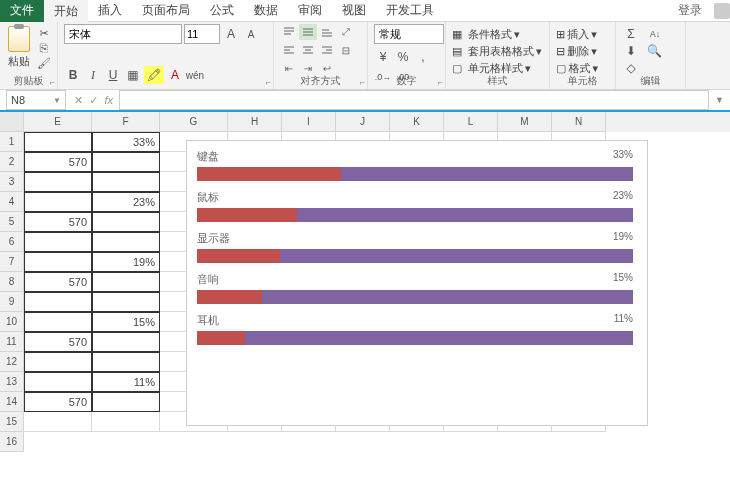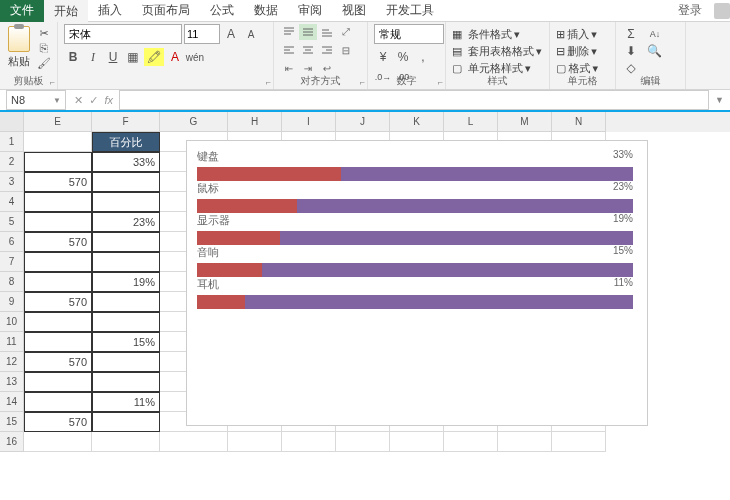--- a/index.html
+++ b/index.html
@@ -12,21 +12,21 @@
 .avatar{width:16px;height:16px;background:#ccc;border-radius:2px;margin-left:4px}
 .ribbon{height:68px;background:#f3f3f3;display:flex;border-bottom:1px solid #d4d4d4}
 .group{border-right:1px solid #e0e0e0;padding:2px 6px;display:flex;flex-direction:column;position:relative;height:100%}
 .group-label{position:absolute;bottom:1px;left:0;right:0;text-align:center;font-size:10px;color:#666}
 .group-body{flex:1;display:flex;align-items:flex-start;gap:4px}
 .paste-btn{display:flex;flex-direction:column;align-items:center;gap:2px;padding:2px}
 .paste-icon{width:22px;height:26px;background:linear-gradient(#fff,#f9e7b8);border:1px solid #d4a94a;border-radius:2px;position:relative}
 .paste-icon::before{content:"";position:absolute;top:-3px;left:5px;width:10px;height:5px;background:#999;border-radius:2px}
 .small-col{display:flex;flex-direction:column;gap:1px;padding-top:2px}
 .sicon{width:16px;height:14px;display:flex;align-items:center;justify-content:center;font-size:11px;color:#555}
-.font-row{display:flex;align-items:center;gap:2px;margin-bottom:2px}
+.font-row{display:flex;align-items:center;gap:2px;margin-bottom:20px}
 .font-sel{width:118px;height:20px;border:1px solid #ababab;background:#fff;font-size:11px;padding:0 4px}
 .size-sel{width:36px;height:20px;border:1px solid #ababab;background:#fff;font-size:11px;padding:0 2px}
 .fbtn{width:18px;height:18px;display:inline-flex;align-items:center;justify-content:center;font-size:12px;color:#555}
 .fbtn.b{font-weight:bold}
 .fbtn.i{font-style:italic;font-family:serif}
 .fbtn.u{text-decoration:underline}
 .align-grid{display:grid;grid-template-columns:repeat(4,18px);gap:1px;margin-bottom:2px}
 .abtn{width:18px;height:16px;display:flex;align-items:center;justify-content:center;font-size:10px;color:#666}
 .abtn svg{width:12px;height:10px}
 .num-sel{width:70px;height:20px;border:1px solid #ababab;background:#fff;font-size:11px;padding:0 4px;margin-bottom:2px}
@@ -46,21 +46,21 @@
 .grid{flex:1;position:relative}
 .colhdrs{display:flex;height:20px;background:#f0f0f0}
 .colhdr{height:20px;border-right:1px solid #d4d4d4;border-bottom:1px solid #d4d4d4;display:flex;align-items:center;justify-content:center;font-size:10px;color:#555}
 .cells{position:relative}
 .cellrow{display:flex;height:20px}
 .cell{border-right:1px solid #d9d9d9;border-bottom:1px solid #d9d9d9;height:20px;display:flex;align-items:center;padding:0 4px;font-size:11px}
 .cell.hdr{background:#3a5a7a;color:#fff;font-weight:500;justify-content:center;border:1px solid #333}
 .cell.bord{border:1px solid #333}
 .chart{position:absolute;left:162px;top:28px;width:462px;height:286px;background:#fff;border:1px solid #ccc;padding:8px 14px 8px 10px}
 .chart-title{text-align:center;font-size:15px;color:#666;margin-bottom:10px}
-.bar-row{}
+.bar-row{margin-bottom:9px}
 .bar-label{font-size:11px;color:#666;margin-bottom:3px;display:flex;justify-content:space-between}
 .bar-pct{font-size:10px;color:#666}
 .bar-track{height:14px;display:flex;width:100%}
 .bar-a{background:#c0504d;height:100%}
 .bar-b{background:#8064a2;height:100%}
 .alignline{stroke:#666;stroke-width:1}
 </style>
 </head>
 <body>
 
@@ -274,32 +274,20 @@
         <div class="colhdr" style="width: 54px;">H</div>
         <div class="colhdr" style="width: 54px;">I</div>
         <div class="colhdr" style="width: 54px;">J</div>
         <div class="colhdr" style="width: 54px;">K</div>
         <div class="colhdr" style="width: 54px;">L</div>
         <div class="colhdr" style="width: 54px;">M</div>
         <div class="colhdr" style="width: 54px;">N</div>
       </div>
     <div class="cells" id="cells-container">
         <div class="cellrow">
-          <div class="cell" style="width: 68px;"></div>
-          <div class="cell hdr" style="width: 68px;">百分比</div>
-          <div class="cell" style="width: 68px;"></div>
-          <div class="cell" style="width: 54px;"></div>
-          <div class="cell" style="width: 54px;"></div>
-          <div class="cell" style="width: 54px;"></div>
-          <div class="cell" style="width: 54px;"></div>
-          <div class="cell" style="width: 54px;"></div>
-          <div class="cell" style="width: 54px;"></div>
-          <div class="cell" style="width: 54px;"></div>
-        </div>
-        <div class="cellrow">
           <div class="cell bord" style="width: 68px; justify-content: flex-end;"></div>
           <div class="cell bord" style="width: 68px; justify-content: flex-end;">33%</div>
           <div class="cell" style="width: 68px;"></div>
           <div class="cell" style="width: 54px;"></div>
           <div class="cell" style="width: 54px;"></div>
           <div class="cell" style="width: 54px;"></div>
           <div class="cell" style="width: 54px;"></div>
           <div class="cell" style="width: 54px;"></div>
           <div class="cell" style="width: 54px;"></div>
           <div class="cell" style="width: 54px;"></div>

